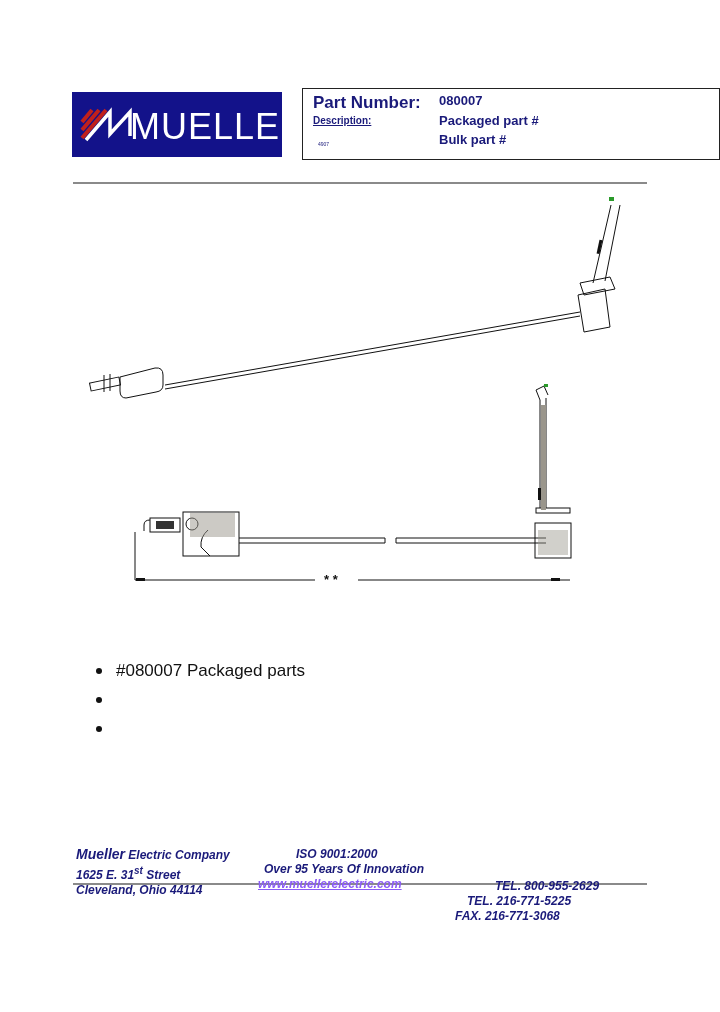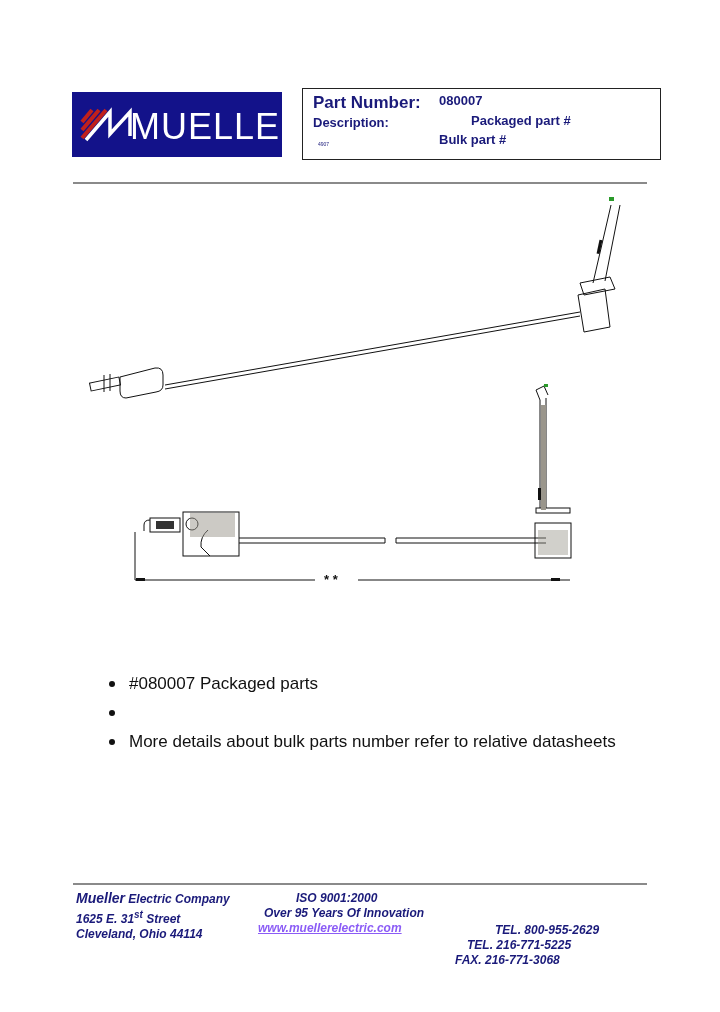--- a/index.html
+++ b/index.html
@@ -1,28 +1,28 @@
 <!DOCTYPE html>
 <html><head>
 <meta charset="utf-8">
 <style>
   html, body { margin: 0; padding: 0; background: #ffffff; }
   body { width: 720px; height: 1012px; position: relative; overflow: hidden; font-family: "Liberation Sans", sans-serif; }
   .logo { position: absolute; left: 72px; top: 92px; width: 210px; height: 65px; background: #13128a; overflow: hidden; }
   .logo svg { position: absolute; left: 0; top: 0; }
-  .info-box { position: absolute; left: 302px; top: 88px; width: 359px; height: 72px; border: 1px solid #222; box-sizing: border-box; padding-left: 20px; }
+  .info-box { position: absolute; left: 302px; top: 88px; width: 418px; height: 72px; border: 1px solid #222; box-sizing: border-box; padding-left: 20px; }
   .info-box .lbl { position: absolute; color: #1a1a7a; font-weight: bold; font-size: 16px; }
   .info-box .val { position: absolute; color: #1a1a7a; font-weight: bold; font-size: 13px; }
   .tiny { position: absolute; left: 15px; top: 52px; font-size: 5px; color: #1a1a7a; }
   .hr { position: absolute; left: 73px; width: 574px; height: 2px; background: #8a8a8a; }
   .drawing { position: absolute; left: 60px; top: 185px; width: 600px; height: 420px; }
-  ul.bullets { position: absolute; left: 92px; top: 656px; margin: 13px; padding: 0; list-style: none; }
+  ul.bullets { position: absolute; left: 92px; top: 656px; margin: 0; padding: 0; list-style: none; }
   ul.bullets li { position: relative; padding-left: 24px; font-size: 17px; color: #111; height: 29px; line-height: 29px; }
   ul.bullets li .dot { position: absolute; left: 4px; top: 12px; width: 6px; height: 6px; background: #111; border-radius: 50%; }
-  .footer { position: absolute; top: 891px; font-style: italic; font-weight: bold; color: #1a1a7a; font-size: 12px; line-height: 15px; }
+  .footer { position: absolute; top: 847px; font-style: italic; font-weight: bold; color: #1a1a7a; font-size: 12px; line-height: 15px; }
   .footer .brand { font-size: 14px; }
   .footer a { color: #8b5cf6; text-decoration: underline; }
   sup { font-size: 10px; }
 </style>
 </head>
 <body>
 
 <div class="logo">
   <svg width="210" height="65" viewBox="0 0 210 65">
     <g stroke="#c0201c" stroke-width="4">
@@ -31,22 +31,22 @@
       <line x1="10" y1="46" x2="34" y2="18"></line>
     </g>
     <polyline points="14,48 38,20 38,42 58,20 58,44" fill="none" stroke="#ffffff" stroke-width="3.5"></polyline>
   </svg>
   <span style="position:absolute;left:58px;top:14px;color:#fff;font-size:36px;letter-spacing:1px;font-family:'Liberation Sans',sans-serif;">MUELLER</span>
 </div>
 
 <div class="info-box">
   <span class="lbl" style="left:10px;top:4px;font-size:17px;">Part Number:</span>
   <span class="val" style="left:136px;top:4px;">080007</span>
-  <span class="lbl" style="left:10px;top:26px;font-size:13px;">Description:</span>
-  <span class="val" style="left:136px;top:24px;margin-left:32px;">Packaged part #</span>
+  <span class="lbl" style="left:10px;top:26px;font-size:10px;text-decoration:underline;">Description:</span>
+  <span class="val" style="left:136px;top:24px;">Packaged part #</span>
   <span class="val" style="left:136px;top:43px;text-align:center;">Bulk part #</span>
   <span class="tiny">4907</span>
 </div>
 
 <div class="hr" style="top:182px;"></div>
 
 <div class="drawing">
   <svg width="600" height="420" viewBox="0 0 600 420">
 
     <g fill="none" stroke="#111" stroke-width="1">
@@ -100,21 +100,21 @@
     <rect x="484" y="199" width="4" height="3" fill="#2a9a2a"></rect>
     <rect x="76" y="393" width="9" height="3" fill="#111"></rect>
     <rect x="491" y="393" width="9" height="3" fill="#111"></rect>
     <text x="264" y="399" font-size="13" font-weight="bold" fill="#111" font-family="Liberation Sans, sans-serif">* *</text>
   </svg>
 </div>
 
 <ul class="bullets">
   <li><span class="dot"></span><span>#080007 Packaged parts</span></li>
   <li><span class="dot"></span></li>
-  <li><span class="dot"></span><span>More details about bulk parts number refer to relative datasheets</span></li>
+  <li><span class="dot"></span></li>
 </ul>
 
 <div class="hr" style="top:883px;"></div>
 
 <div class="footer" style="left:76px;">
   <div><span class="brand">Mueller</span><span> Electric Company</span></div>
   <div><span>1625 E. 31</span><sup>st</sup><span> Street</span></div>
   <div>Cleveland, Ohio  44114</div>
 </div>
 <div class="footer" style="left:258px;">

